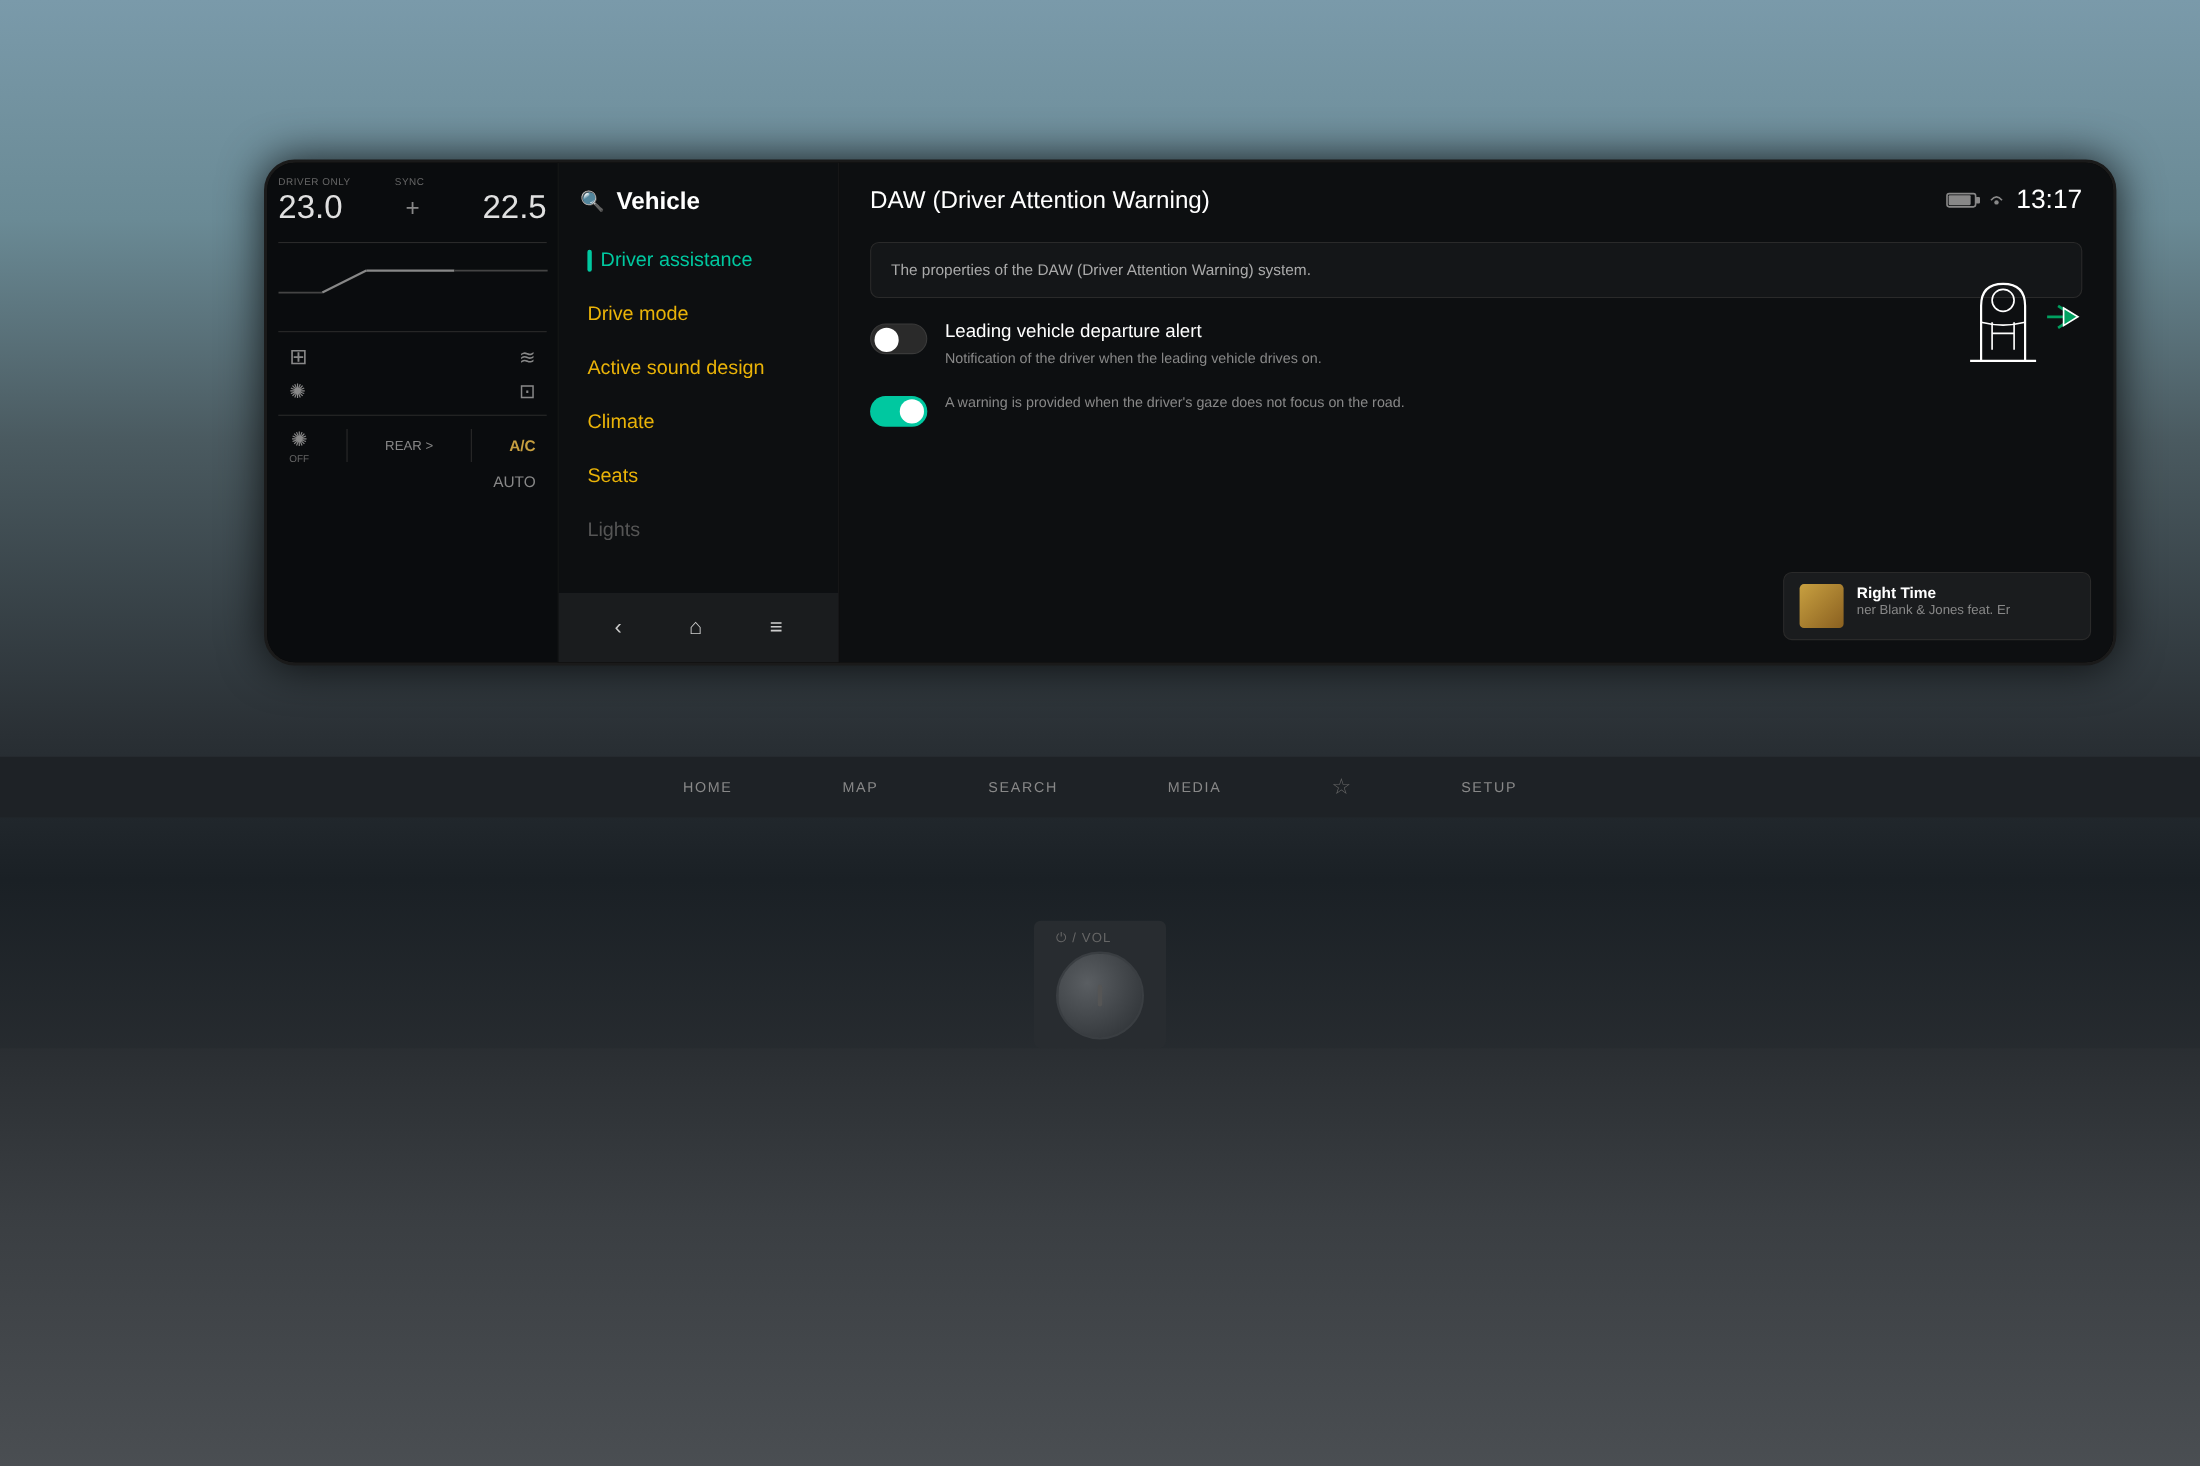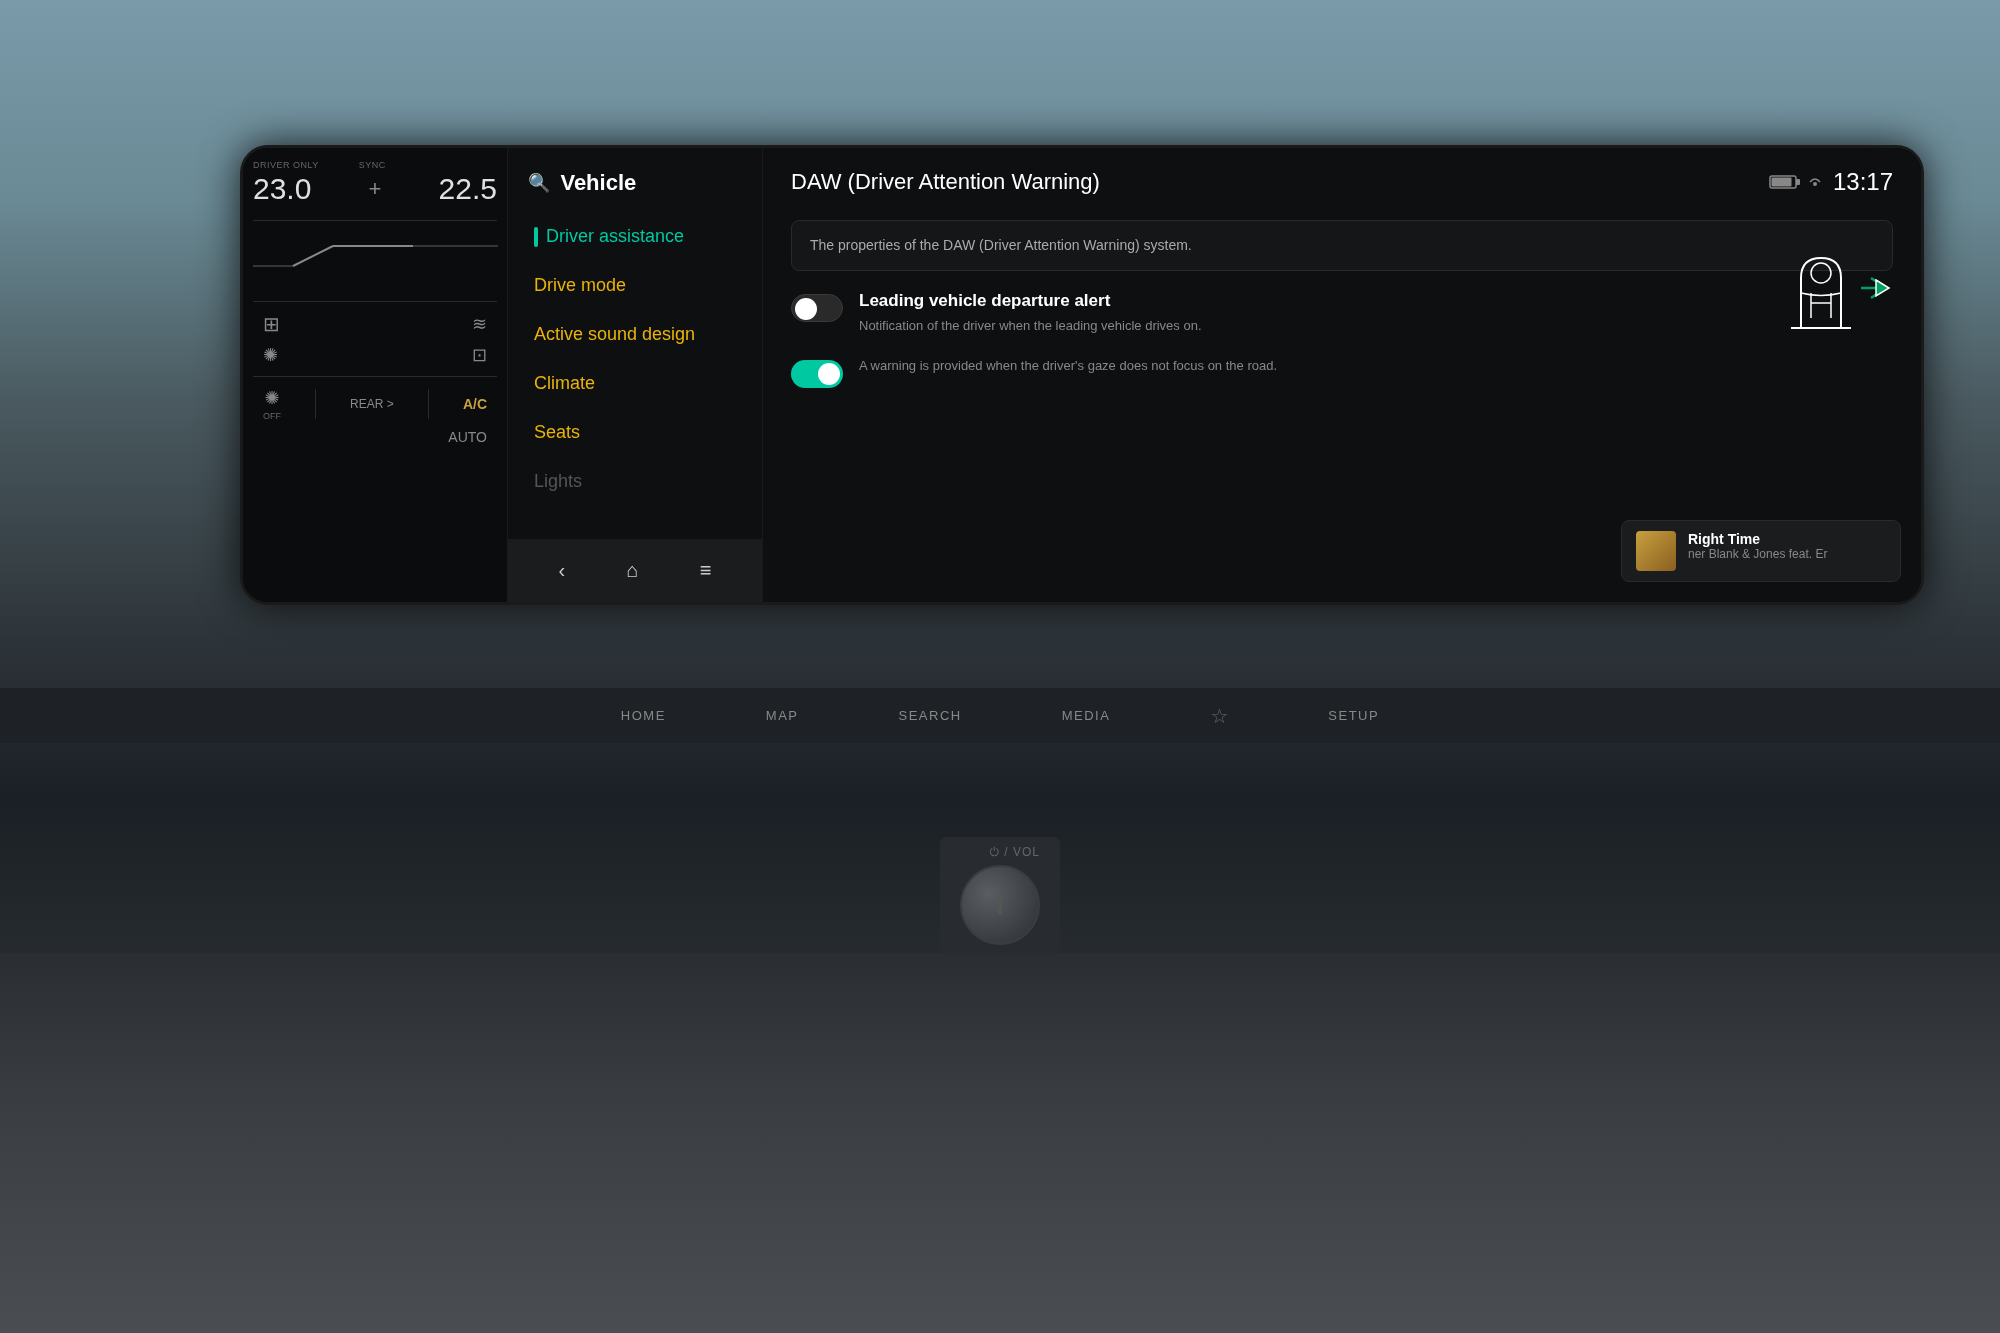--- a/index.html
+++ b/index.html
@@ -263,21 +263,21 @@
       right: 3px;
     }
 
     .setting-text {
       flex: 1;
     }
 
     .setting-title {
       font-size: 17px;
       color: #ffffff;
-      font-weight: 700;
+      font-weight: 400;
       margin-bottom: 6px;
     }
 
     .setting-desc {
       font-size: 13px;
       color: #888888;
       line-height: 1.4;
     }
 
     .car-illustration {
@@ -526,21 +526,21 @@
 <div style="position:absolute; bottom:590px; left:0; right:0; height:55px; background:#1e2226; display:flex; align-items:center; justify-content:center; gap:100px;">
   <span style="font-size:13px; color:#888; letter-spacing:1.5px;">HOME</span>
   <span style="font-size:13px; color:#888; letter-spacing:1.5px;">MAP</span>
   <span style="font-size:13px; color:#888; letter-spacing:1.5px;">SEARCH</span>
   <span style="font-size:13px; color:#888; letter-spacing:1.5px;">MEDIA</span>
   <span style="font-size:20px; color:#666;">☆</span>
   <span style="font-size:13px; color:#888; letter-spacing:1.5px;">SETUP</span>
 </div>
 
 <div style="position:absolute; bottom:380px; left:50%; transform:translateX(-50%); display:flex; flex-direction:column; align-items:center; gap:8px;">
-  <div style="background:#282c30; padding:8px 20px; border-radius:6px; display:flex; flex-direction:column; align-items:flex-end;">
+  <div style="background:#282c30; padding:8px 20px; border-radius:6px; display:flex; flex-direction:column; align-items:flex-start;">
     <span style="font-size:12px; color:#666; letter-spacing:1px; margin-bottom:6px;">⏻ / VOL</span>
     <div class="knob">
       <div style="width:4px; height:20px; background:#555; border-radius:2px;"></div>
     </div>
   </div>
 </div>
 
 <div style="position:absolute; bottom:0; left:0; right:0; height:380px; background: linear-gradient(180deg, #2a2e32 0%, #3a3e42 40%, #4a4e52 100%);">
 </div>
 

